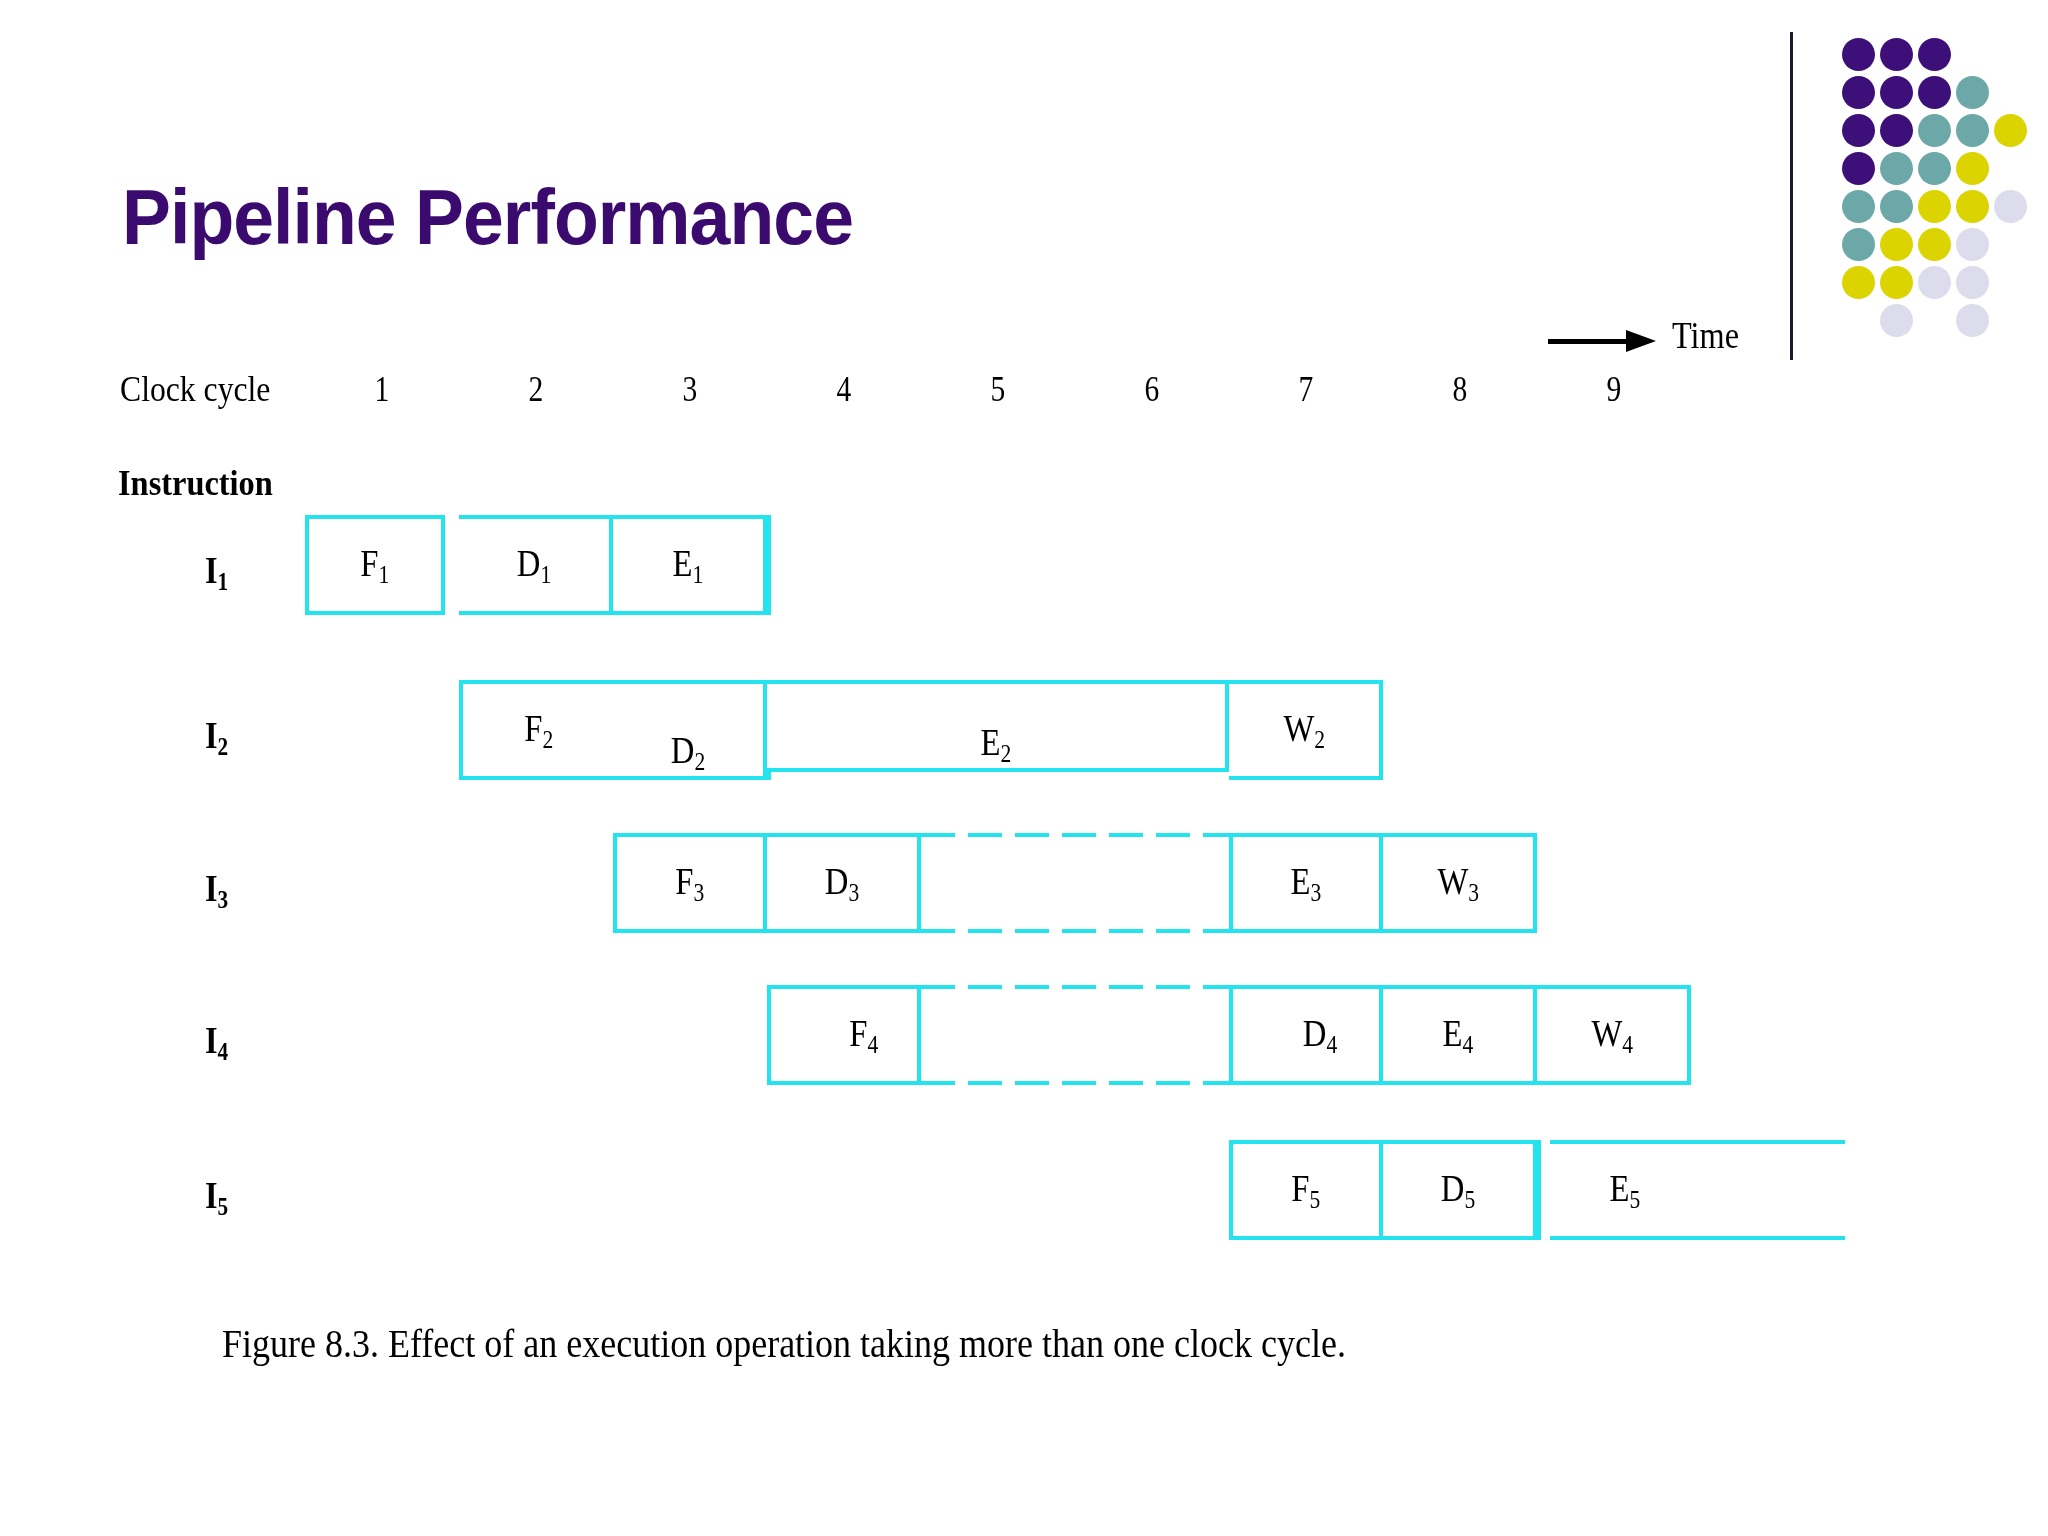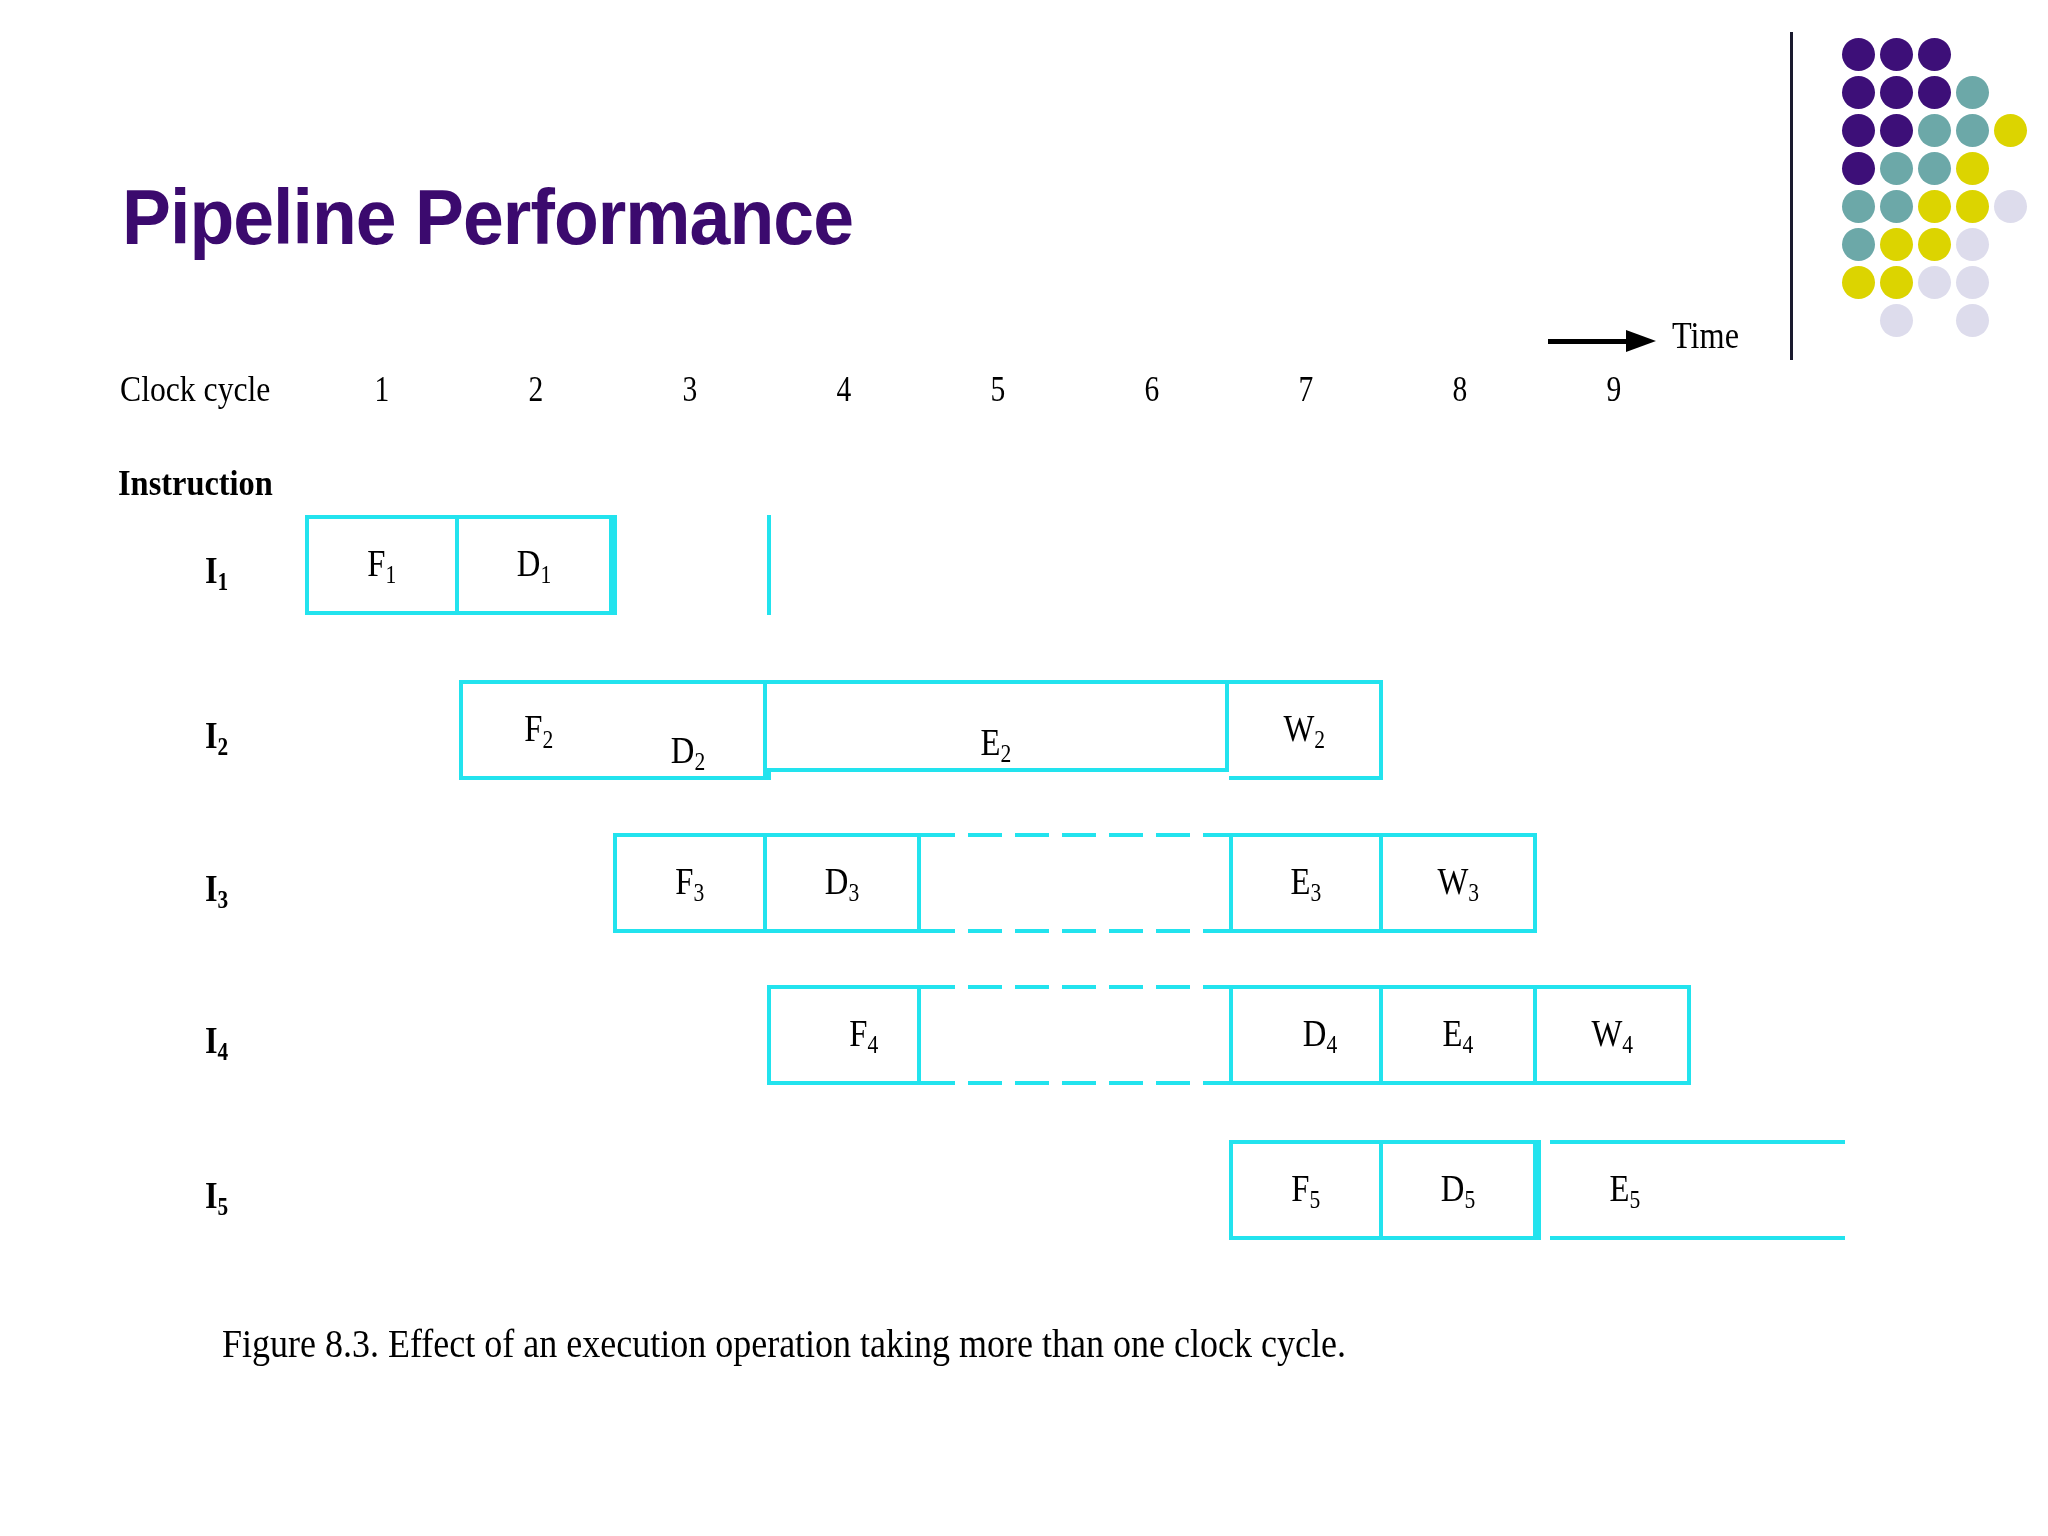--- a/index.html
+++ b/index.html
@@ -145,28 +145,31 @@
 <div id="time-arrow">
   <div class="shaft"></div>
     <div class="head"></div>
 </div>
 <div id="time-label">Time</div>
 
 <div id="instruction-heading">Instruction</div>
 
 <div id="diagram">
     <div class="row-label" style="left: 205px; top: 548px;">I<sub style="font-size:.66em;vertical-align:-.28em">1</sub></div>
-    <div class="stage-box" style="left: 305px; top: 515px; width: 154px; height: 100px;">
+    <div class="stage-box" style="left: 305px; top: 515px; width: 140px; height: 100px;">
       <span class="stage-label">F<sub>1</sub></span>
     </div>
     <div class="stage-divider" style="left: 459px; top: 515px; height: 100px;"></div>
     <div class="stage-box joined-left" style="left: 459px; top: 515px; width: 154px; height: 100px;">
       <span class="stage-label">D<sub>1</sub></span>
     </div>
     <div class="stage-divider" style="left: 613px; top: 515px; height: 100px;"></div>
+    <div class="stage-box joined-left" style="left: 613px; top: 515px; width: 154px; height: 100px;">
+      <span class="stage-label">E<sub>1</sub></span>
+    </div>
     <div class="stage-divider" style="left: 767px; top: 515px; height: 100px;"></div>
     <div class="row-label" style="left: 205px; top: 713px;">I<sub style="font-size:.66em;vertical-align:-.28em">2</sub></div>
     <div class="stage-box" style="left: 459px; top: 680px; width: 160px; height: 100px; text-align: right;">
       <span class="stage-label">F<sub>2</sub></span>
     </div>
     <div class="stage-divider" style="left: 613px; top: 680px; height: 100px;"></div>
     <div class="stage-box joined-left" style="left: 613px; top: 680px; width: 154px; height: 100px; align-items: flex-end;">
       <span class="stage-label">D<sub>2</sub></span>
     </div>
     <div class="stage-divider" style="left: 767px; top: 680px; height: 100px;"></div>

